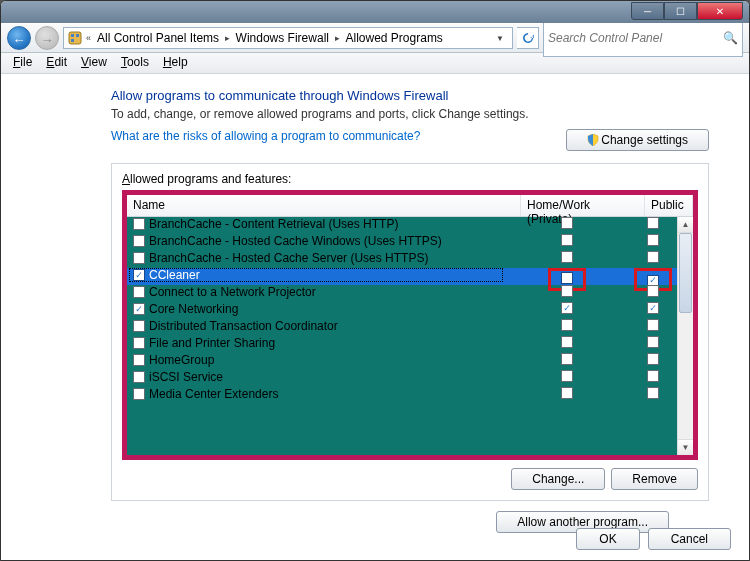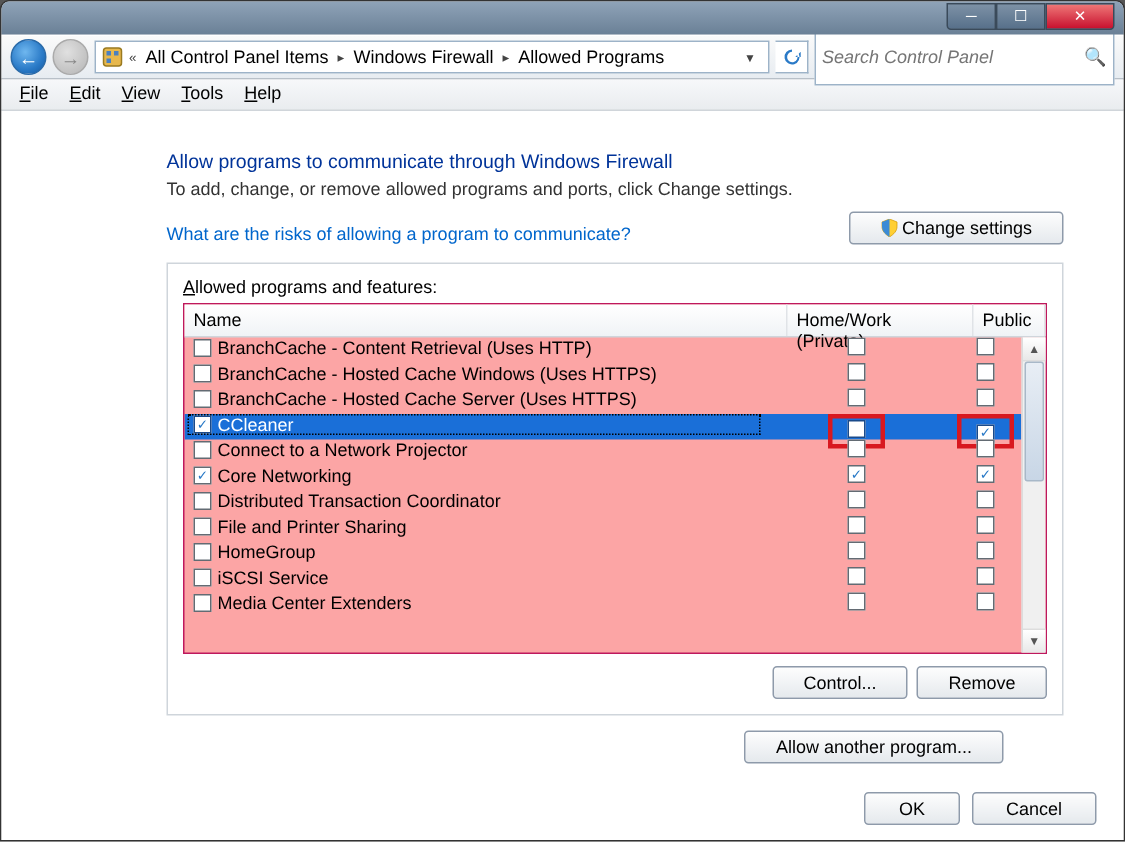--- a/index.html
+++ b/index.html
@@ -20,30 +20,30 @@
   .crumb .sep { color:#444; font-size:9px;}
   .addr-drop { width:16px; text-align:center; color:#444; cursor:pointer; font-size:8px;}
   .refresh { width:22px; height:22px; border:1px solid #9db3c8; border-left:none; background:#fff; display:flex; align-items:center; justify-content:center; color:#2a7ac7; cursor:pointer;}
   .search { width:200px; height:38px; border:1px solid #9db3c8; background:#fff; display:flex; align-items:center; padding:0 4px;}
   .search input { flex:1; border:none; outline:none; font-style:italic; color:#888; font-size:12px;}
   .search .sicon { color:#2a7ac7; font-size:12px;}
   .menubar { height:21px; background:linear-gradient(#f7f8fa,#e9ecef); border-bottom:1px solid #d0d5da; padding:0 6px; display:flex; align-items:flex-start; gap:2px;}
   .menu-item { padding:2px 6px; cursor:pointer;}
   .menu-item u { text-decoration:underline;}
   .content { position:absolute; top:73px; left:0; right:0; bottom:0; background:#fff; }
-  .inner { padding:14px 40px 0 110px; position:relative;margin-top:12px;}
+  .inner { padding:14px 40px 0 110px; position:relative;}
   h2 { color:#003399; font-size:13px; font-weight:normal; margin-bottom:4px;}
   .sub { font-size:12px; color:#333; margin-bottom:8px;}
   .link-risk { color:#0066cc; font-size:12px; cursor:pointer;}
   .btn { background:linear-gradient(#fdfdfd,#e5e9ed); border:1px solid #8e9aaa; padding:3px 20px; font-size:12px; cursor:pointer; border-radius:3px;}
-  .row-link { display:flex; justify-content:space-between; align-items:flex-end; margin-bottom:12px;}
+  .row-link { display:flex; justify-content:space-between; align-items:flex-start; margin-bottom:12px;}
   .list-frame { border:1px solid #cfd5db; padding:8px 10px 10px; margin-bottom:10px;}
   .list-label { font-size:12px; margin-bottom:4px;}
   .list-label u{text-decoration:underline;}
-  .listbox { border:1px solid #be185d; height:234px; position:relative; background:#fca5a5;}
+  .listbox { border:5px solid #be185d; height:270px; position:relative; background:#0f766e;}
   .listhdr { height:22px; background:linear-gradient(#fff,#f0f3f6); border-bottom:1px solid #cfd5db; display:flex; font-size:12px;}
   .listhdr > div { border-right:1px solid #e0e3e7; padding:3px 6px;}
   .col-name { flex:1;}
   .col-hw { width:124px;}
   .col-pub { width:48px;}
   .listbody { position:absolute; top:22px; left:0; right:16px; bottom:0; overflow:hidden;}
   .scrollbar { position:absolute; top:22px; right:0; width:16px; bottom:0; background:#f0f0f0; border-left:1px solid #dcdcdc;}
   .scrollbar .arr { height:16px; display:flex; align-items:center; justify-content:center; font-size:8px; color:#555; cursor:pointer; background:linear-gradient(#fff,#e8e8e8); border-bottom:1px solid #ddd;}
   .scrollbar .arr.dn{ position:absolute; bottom:0; left:0; right:0; border-top:1px solid #ddd; border-bottom:none;}
   .scrollbar .thumb { position:absolute; top:16px; height:80px; left:1px; right:1px; background:linear-gradient(#e8eef5,#c8d6e6); border:1px solid #a8b8c8; border-radius:2px;}
@@ -276,21 +276,21 @@
                 </div>
               </div>
             </div>
           <div class="scrollbar">
             <div class="arr">▲</div>
             <div class="thumb"></div>
             <div class="arr dn">▼</div>
           </div>
         </div>
         <div class="btns-below" style="margin-top:8px;">
-          <button class="btn">Control...</button>
+          <button class="btn">Change...</button>
           <button class="btn">Remove</button>
         </div>
       </div>
 
       <div class="allow-row">
         <button class="btn">Allow another program...</button>
       </div>
     </div>
 
     <div class="btm-btns">

